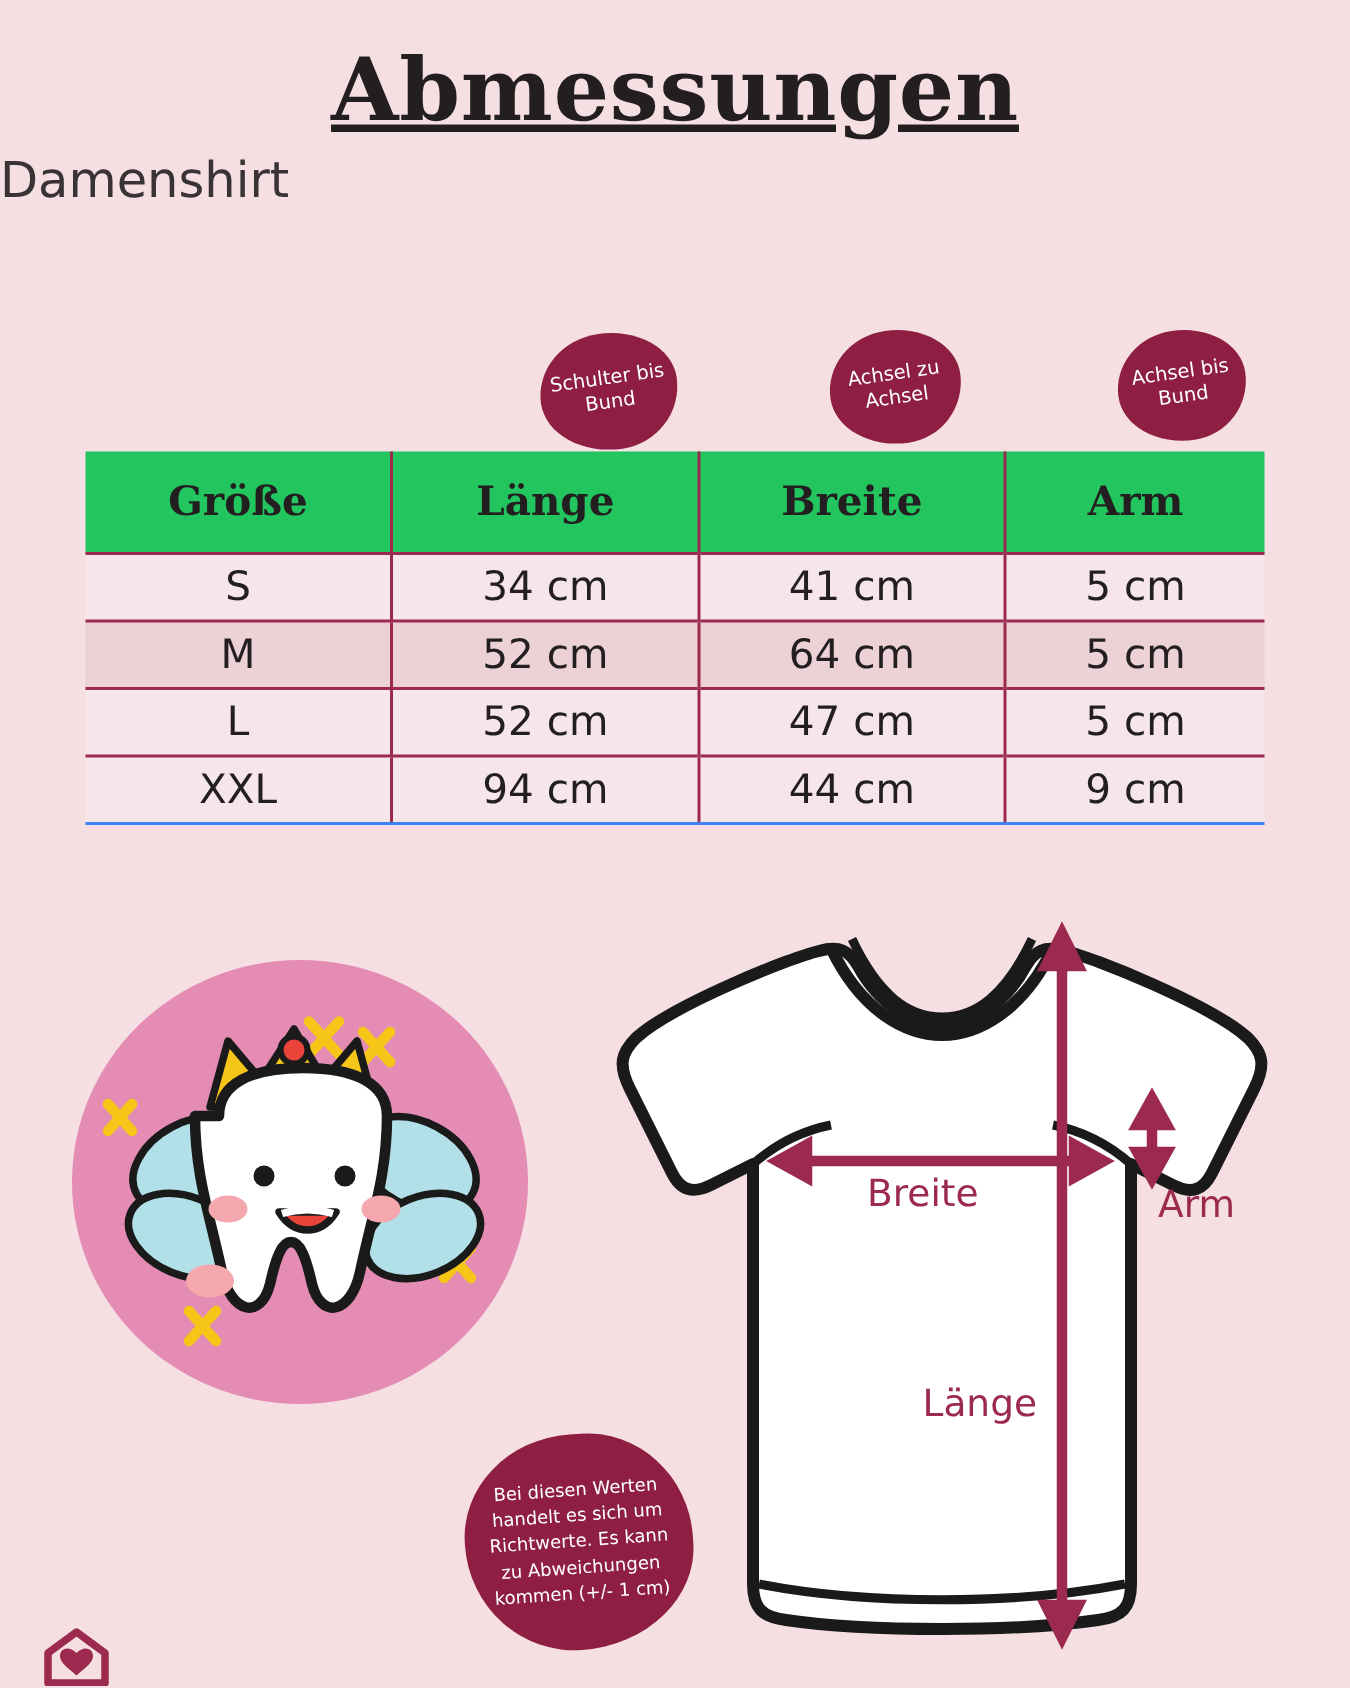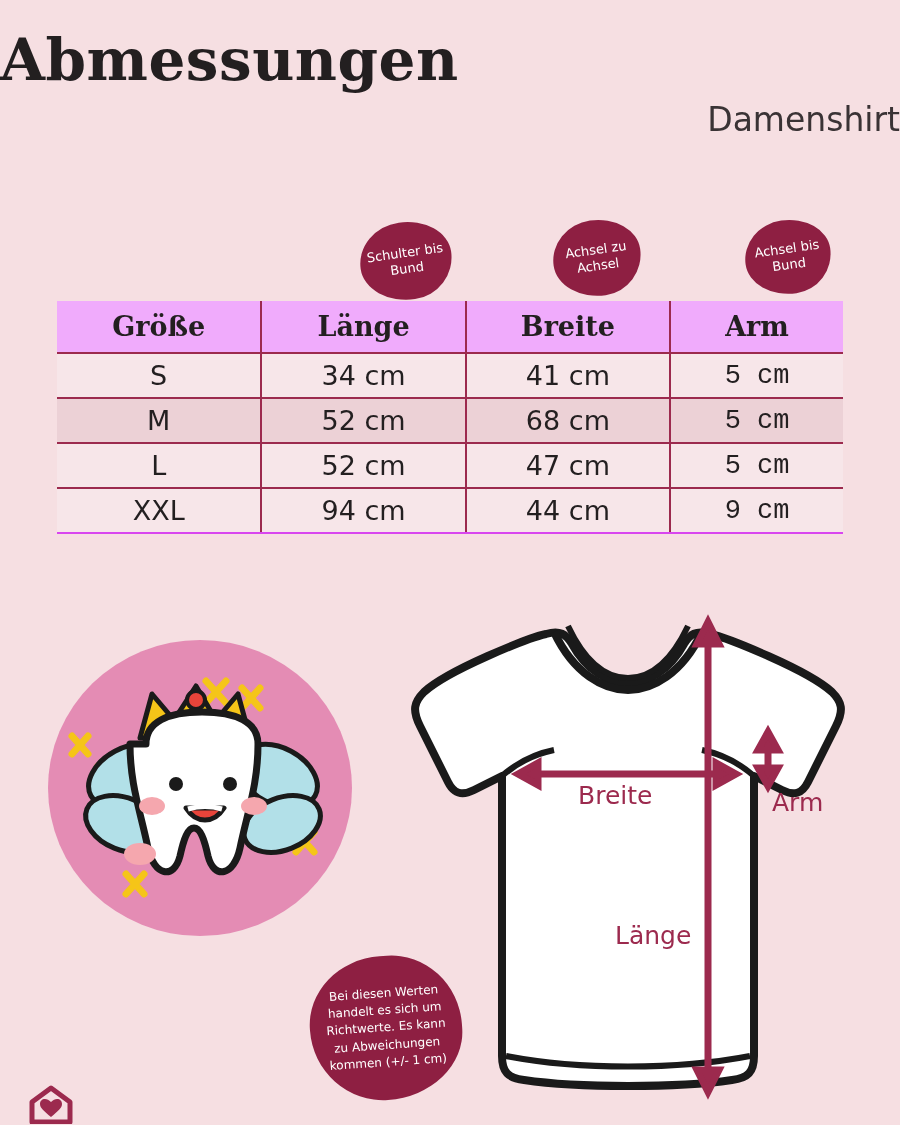--- a/index.html
+++ b/index.html
@@ -6,30 +6,31 @@
   html, body {
     width: 900px; height: 1125px;
     background: #f6dfe2;
     font-family: "DejaVu Sans", sans-serif;
     overflow: hidden;
   }
   .page { position: relative; width: 900px; height: 1125px; }
 
   
   .title {
-    text-align: left;
+    text-align: center;
     font-family: "DejaVu Serif", serif;
     font-size: 58px;
     font-weight: 700;
     color: #231f20;
     letter-spacing: .5px;
     margin-top: 26px;
+    text-decoration: underline;
   }
   .subtitle {
-    text-align: right;
+    text-align: left;
     font-family: "DejaVu Sans", sans-serif;
     font-size: 33px;
     color: #3a3335;
     margin-top: 6px;
   }
 
   
   .blob {
     position: absolute;
     background: #8e1f42;
@@ -45,41 +46,41 @@
     padding: 6px;
   }
   .blob.b1 { left: 360px; top: 196px; width: 92px; height: 78px; }
   .blob.b2 { left: 553px; top: 194px; width: 88px; height: 76px; }
   .blob.b3 { left: 745px; top: 194px; width: 86px; height: 74px; }
 
   
   .table-wrap { position: absolute; left: 57px; top: 275px; width: 786px; }
   table { border-collapse: collapse; width: 100%; }
   thead th {
-    background: #f0abfc;
+    background: #22c55e;
     font-family: "DejaVu Serif", serif;
     font-weight: 700;
     font-size: 27px;
     color: #231f20;
-    height: 52px;
+    height: 68px;
     border-right: 2px solid #9c2a4e;
   }
   thead th:last-child { border-right: none; }
   tbody td {
     text-align: center;
     font-size: 27px;
     color: #231f20;
     height: 45px;
     border-top: 2px solid #9c2a4e;
     border-right: 2px solid #9c2a4e;
     background: #f7e6e9;
   }
-  tbody td:last-child { border-right: none; font-family: Liberation Mono, monospace; }
+  tbody td:last-child { border-right: none; }
   tbody tr.alt td { background: #ecd1d6; }
-  tbody tr:last-child td { border-bottom: 2px solid #d946ef; }
+  tbody tr:last-child td { border-bottom: 2px solid #3b82f6; }
 
   
   .illus { position: absolute; left: 28px; top: 600px; width: 340px; height: 330px; }
 
   
   .shirt { position: absolute; left: 378px; top: 560px; width: 500px; height: 530px; }
 
   .dim-label {
     position: absolute;
     color: #9c2a4e;
@@ -134,21 +135,21 @@
       <tbody>
         <tr>
           <td>S</td>
           <td>34 cm</td>
           <td>41 cm</td>
           <td>5 cm</td>
         </tr>
         <tr class="alt">
           <td>M</td>
           <td>52 cm</td>
-          <td>68 cm</td>
+          <td>64 cm</td>
           <td>5 cm</td>
         </tr>
         <tr>
           <td>L</td>
           <td>52 cm</td>
           <td>47 cm</td>
           <td>5 cm</td>
         </tr>
         <tr>
           <td>XXL</td>

